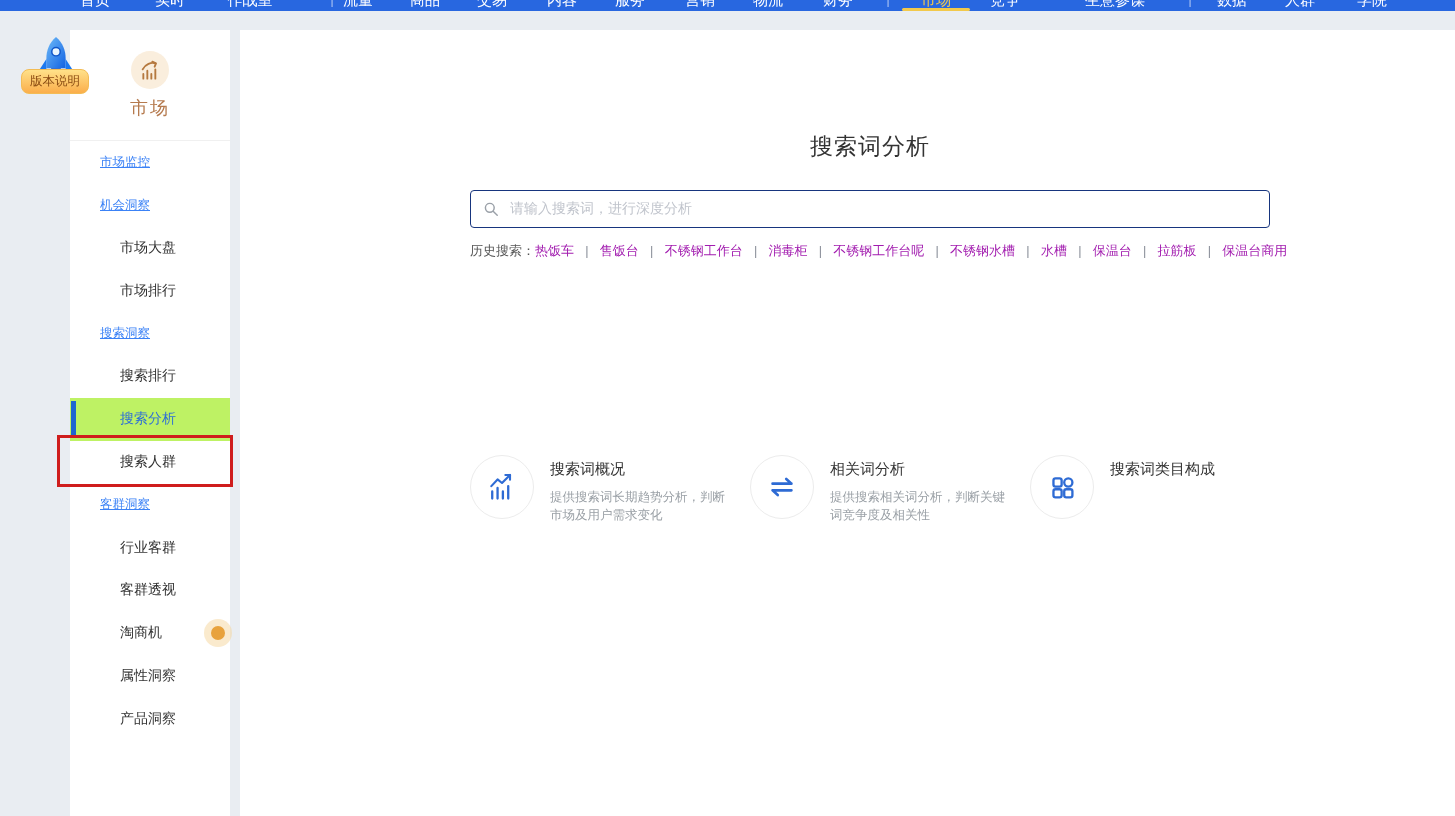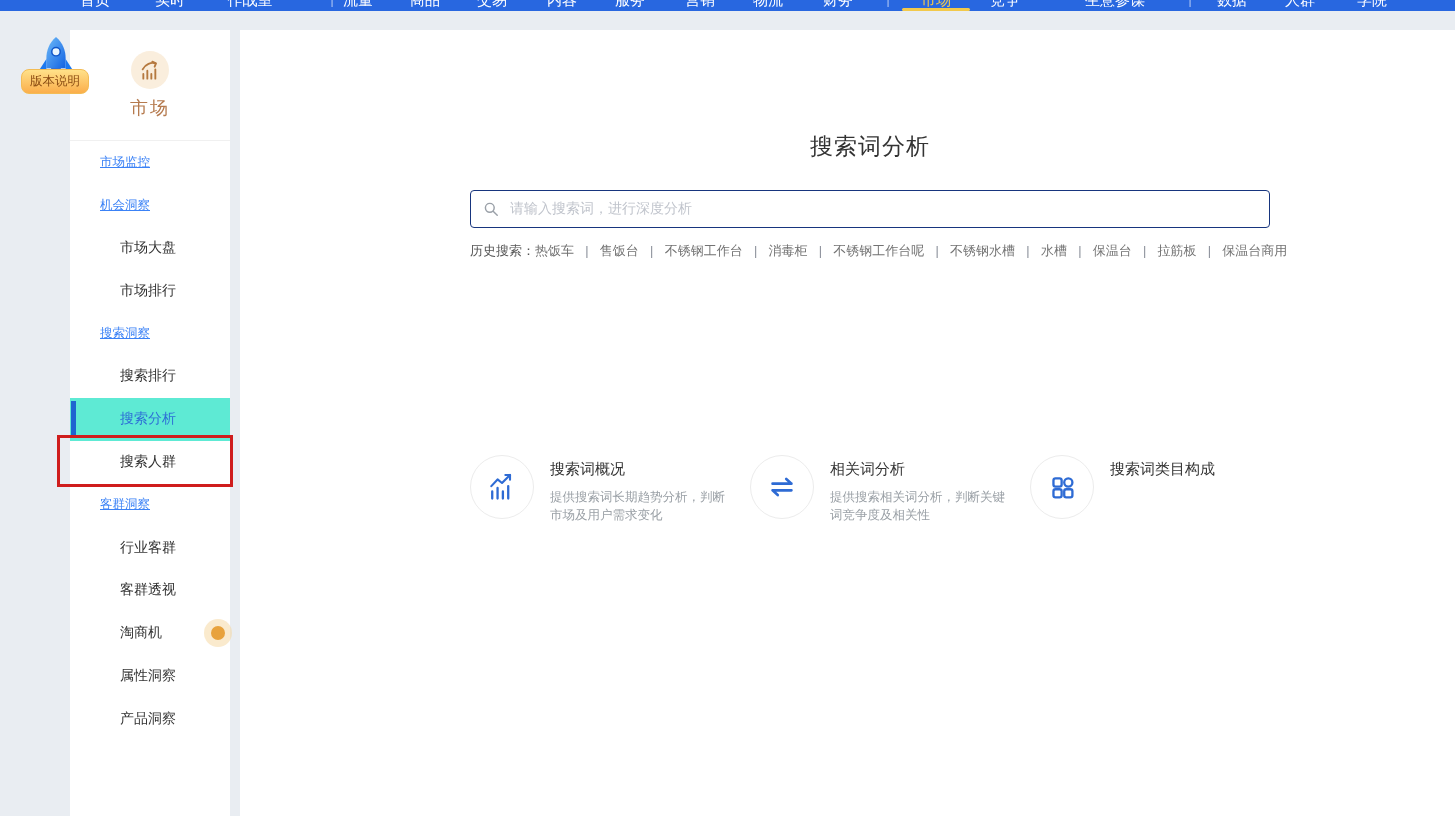--- a/index.html
+++ b/index.html
@@ -26,35 +26,35 @@
   }
   
   .sidebar{position:absolute;left:70px;top:30px;width:160px;bottom:0;background:#fff;z-index:5;}
   .side-header{position:absolute;left:0;top:0;width:160px;height:110px;border-bottom:1px solid #f0f0f0;text-align:center;}
   .side-circle{width:38px;height:38px;border-radius:50%;background:#faeedd;margin:21px auto 0;display:flex;align-items:center;justify-content:center;}
   .side-title{margin-top:7px;font-size:18px;color:#b57a4e;letter-spacing:2px;}
   .side-menu{position:absolute;left:0;top:111px;width:160px;}
   .srow{height:42.8px;display:flex;align-items:center;position:relative;box-sizing:border-box;}
   .srow.section{padding-left:30px;font-size:12.5px;color:#3b82f6;text-decoration:underline;}
   .srow.item{padding-left:50px;font-size:14px;color:#333;cursor:pointer;}
-  .srow.item.active{background:#5eead4;color:#2d6fd6;}
+  .srow.item.active{background:#bef264;color:#2d6fd6;}
   .srow.item.active::before{content:"";position:absolute;left:1px;top:3px;bottom:3px;width:5px;background:#1e65d0;}
   .badge-dot{position:absolute;right:5px;top:50%;margin-top:-7px;width:14px;height:14px;border-radius:50%;
     background:#e8a23c;box-shadow:0 0 0 7px rgba(245,213,156,.5);}
   .anno-box{position:absolute;left:57px;top:435px;width:176px;height:52px;border:3px solid #cf1d1d;box-sizing:border-box;z-index:30;pointer-events:none;}
   
   .main{position:absolute;left:240px;top:30px;right:0;bottom:0;background:#fff;font-family:Liberation Mono, monospace;}
   .content{position:absolute;left:230px;top:0;width:800px;height:100%;}
   .page-title{position:absolute;top:101px;width:100%;text-align:center;font-size:23px;color:#333;font-weight:500;letter-spacing:1px;}
   .search-box{position:absolute;top:160px;left:0;right:0;height:38px;box-sizing:border-box;border:1px solid #17357e;border-radius:4px;background:#fff;display:flex;align-items:center;padding:0 12px;}
   .search-box svg{flex:none;margin-right:9px;}
   .search-input{flex:1;border:none;outline:none;font-size:14px;color:#333;background:transparent;font-family:inherit;}
   .search-input::placeholder{color:#c0c4cc;}
   .history{position:absolute;top:212px;left:0;width:800px;font-size:13px;color:#555;display:flex;flex-wrap:nowrap;align-items:center;white-space:nowrap;}
-  .hist-link{color:#737373;cursor:pointer;text-decoration:none;}
+  .hist-link{color:#a21caf;cursor:pointer;text-decoration:none;}
   .hist-link + .hist-link::before{content:"|";color:#8a8f99;margin:0 9px;cursor:default;}
   .features{position:absolute;top:425px;left:0;display:flex;gap:20px;}
   .card{width:260px;display:flex;align-items:flex-start;cursor:pointer;}
   .icon-circle{width:62px;height:62px;border:1px solid #ececec;border-radius:50%;background:#fff;display:flex;align-items:center;justify-content:center;flex:none;}
   .card-text{margin-left:16px;padding-top:5px;}
   .card-title{font-size:15px;color:#333;}
   .card-desc{margin-top:10px;font-size:12.5px;color:#9aa0a6;line-height:18px;width:178px;}
 </style>
 </head>
 <body>

